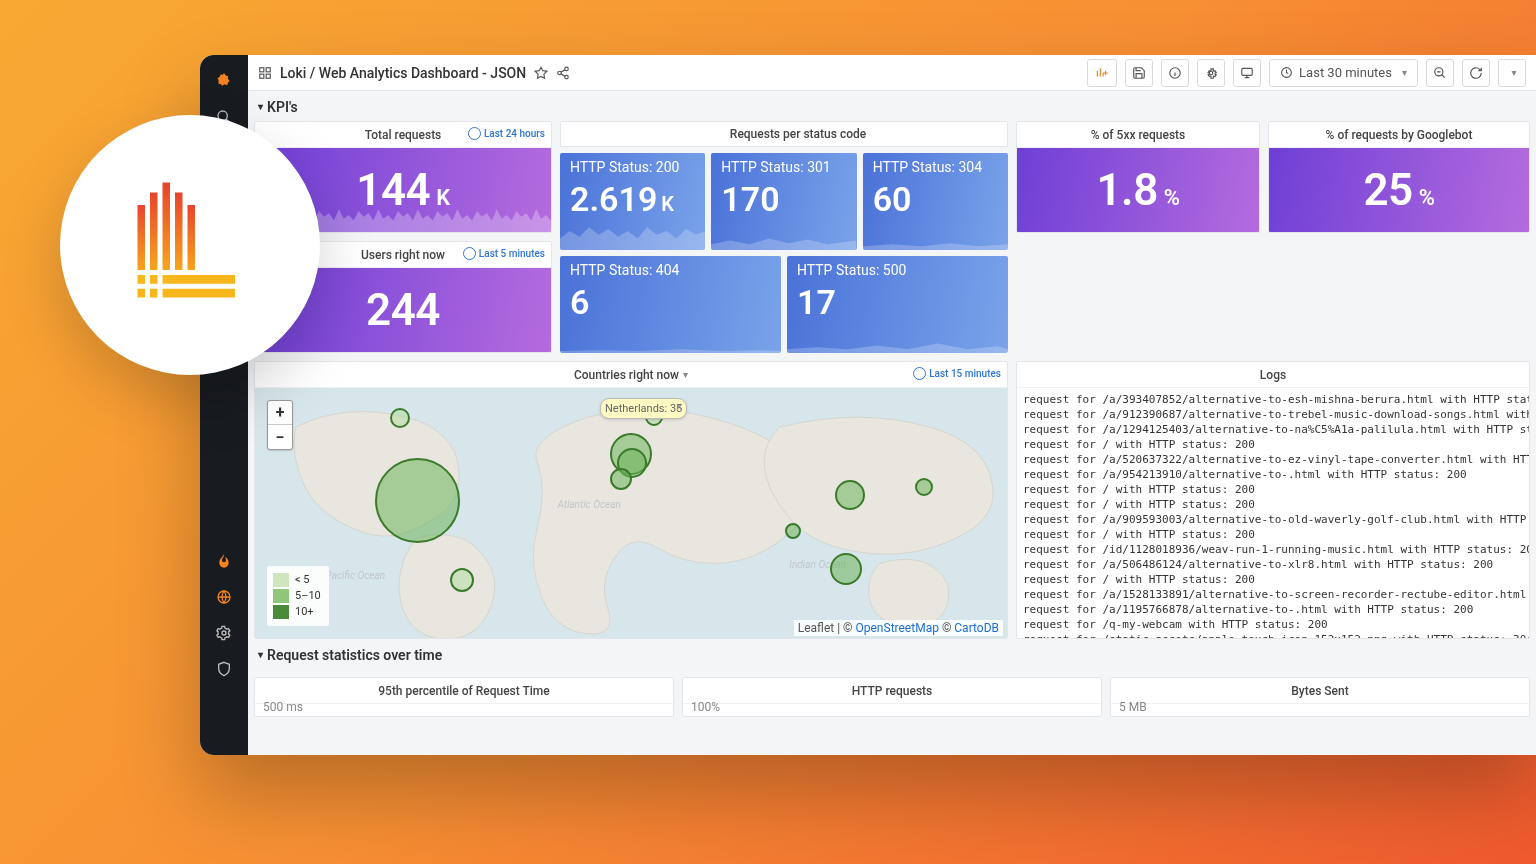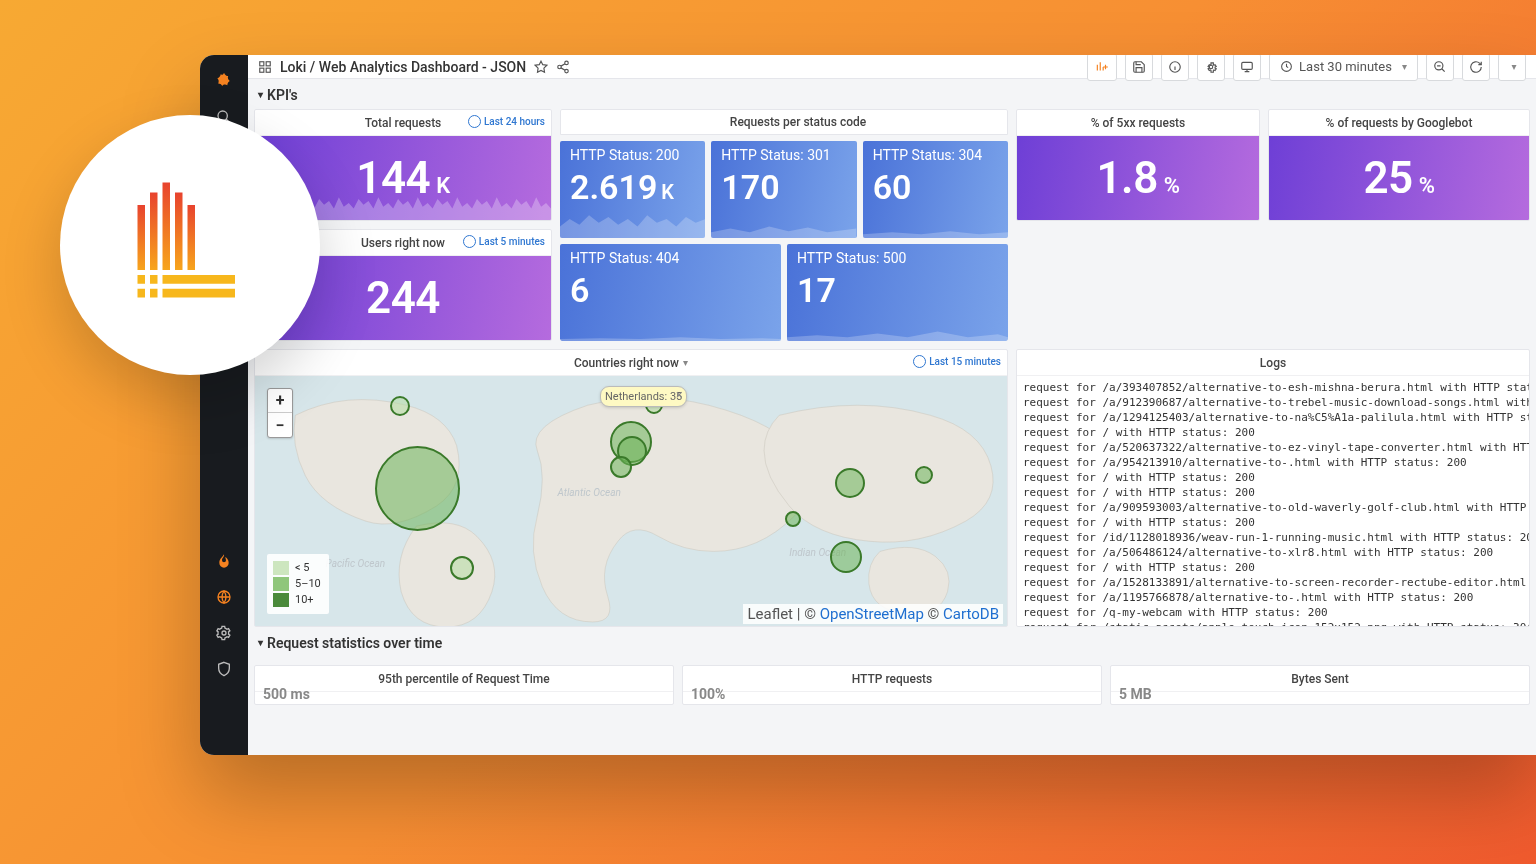--- a/index.html
+++ b/index.html
@@ -28,21 +28,21 @@
   }
   .sb-item { width: 32px; height: 32px; display:flex;align-items:center;justify-content:center; color:#ccc; font-size:16px; border-radius:4px; cursor:pointer;}
   .sb-logo { color:#f58220; font-size:20px;}
   .sb-spacer{height:260px;}
 
   
   .main { flex:1; display:flex; flex-direction:column; }
 
   
   .topbar {
-    height: 24px; background:#fff; border-bottom:1px solid #e5e6eb;
+    height: 36px; background:#fff; border-bottom:1px solid #e5e6eb;
     display:flex; align-items:center; padding:0 10px; gap:8px;
     color:#333; font-size:14px;
   }
   .topbar .title { font-weight:500; }
   .topbar .spacer{flex:1;}
   .tb-btn {
     height:28px; min-width:28px; border:1px solid #d8dadd; background:#fff;
     border-radius:3px; display:flex;align-items:center;justify-content:center;
     font-size:14px; color:#555; cursor:pointer; padding:0 6px;
   }
@@ -122,21 +122,21 @@
   .mapbody svg.worldsvg{position:absolute; inset:0; width:100%; height:100%;}
   .zoomctl{position:absolute; top:12px; left:12px; width:26px; background:#fff; border:1px solid #999; border-radius:3px; box-shadow:0 1px 2px rgba(0,0,0,.15);}
   .zoomctl div{height:24px; display:flex;align-items:center;justify-content:center;font-size:16px;font-weight:700;color:#333;cursor:pointer;}
   .zoomctl div:first-child{border-bottom:1px solid #ccc;}
   .maplegend{position:absolute;left:12px;bottom:12px;background:rgba(255,255,255,.9); padding:6px 8px 6px 6px; font-size:11px;color:#333; border-radius:2px;}
   .maplegend .row{display:flex;align-items:center;gap:6px;line-height:16px;}
   .sw{width:16px;height:14px;}
   .sw.l{background:#cde6bf;}
   .sw.m{background:#8fc67b;}
   .sw.d{background:#4a8a3a;}
-  .mapattr{position:absolute;right:4px;bottom:2px;font-size:15px;color:#555;background:rgba(255,255,255,.85);padding:1px 4px;}
+  .mapattr{position:absolute;right:4px;bottom:2px;font-size:12px;color:#555;background:rgba(255,255,255,.85);padding:1px 4px;}
   .mapattr a{color:#1f6fd0;text-decoration:none;}
   .tooltip{
     position:absolute; top:10px; left:345px; background:#fef9c3; border:1px solid #bbb;
     border-radius:9px; padding:3px 4px; font-size:11px;color:#666; box-shadow:0 1px 3px rgba(0,0,0,.15);
   }
   .tooltip .x{position:absolute;right:4px;top:1px;font-size:12px;color:#888;cursor:pointer;}
   .bubble{position:absolute;border:2px solid #3a7a2a;background:rgba(110,180,90,.55);border-radius:50%;}
 
   
   .logs-panel{ grid-column:3 / span 2; grid-row:3; display:flex;flex-direction:column;}
@@ -153,21 +153,21 @@
   .p-bytes{grid-column:3 / span 2; grid-row:2;}
 
   .p-req{grid-column:1;grid-row:1;}
   .p-users{grid-column:1;grid-row:2;}
 
   
   .statsrow{
     display:grid; grid-template-columns: 1fr 1fr 1fr; gap:8px; margin-top:8px;
   }
   .statsrow .panel{height:40px;}
-  .peek{position:absolute;bottom:2px;left:8px;font-size:14px;color:#888;font-weight:bold;}
+  .peek{position:absolute;bottom:2px;left:8px;font-size:12px;color:#888;}
 
   
   .logo-badge{
     position:absolute; left:60px; top:115px; width:260px; height:260px;
     background:#fff; border-radius:50%;
     box-shadow: 0 25px 60px rgba(0,0,0,.18);
     display:flex;align-items:center;justify-content:center;
     z-index:10;
   }
   .logo-badge svg{ width:150px; height:150px; }

